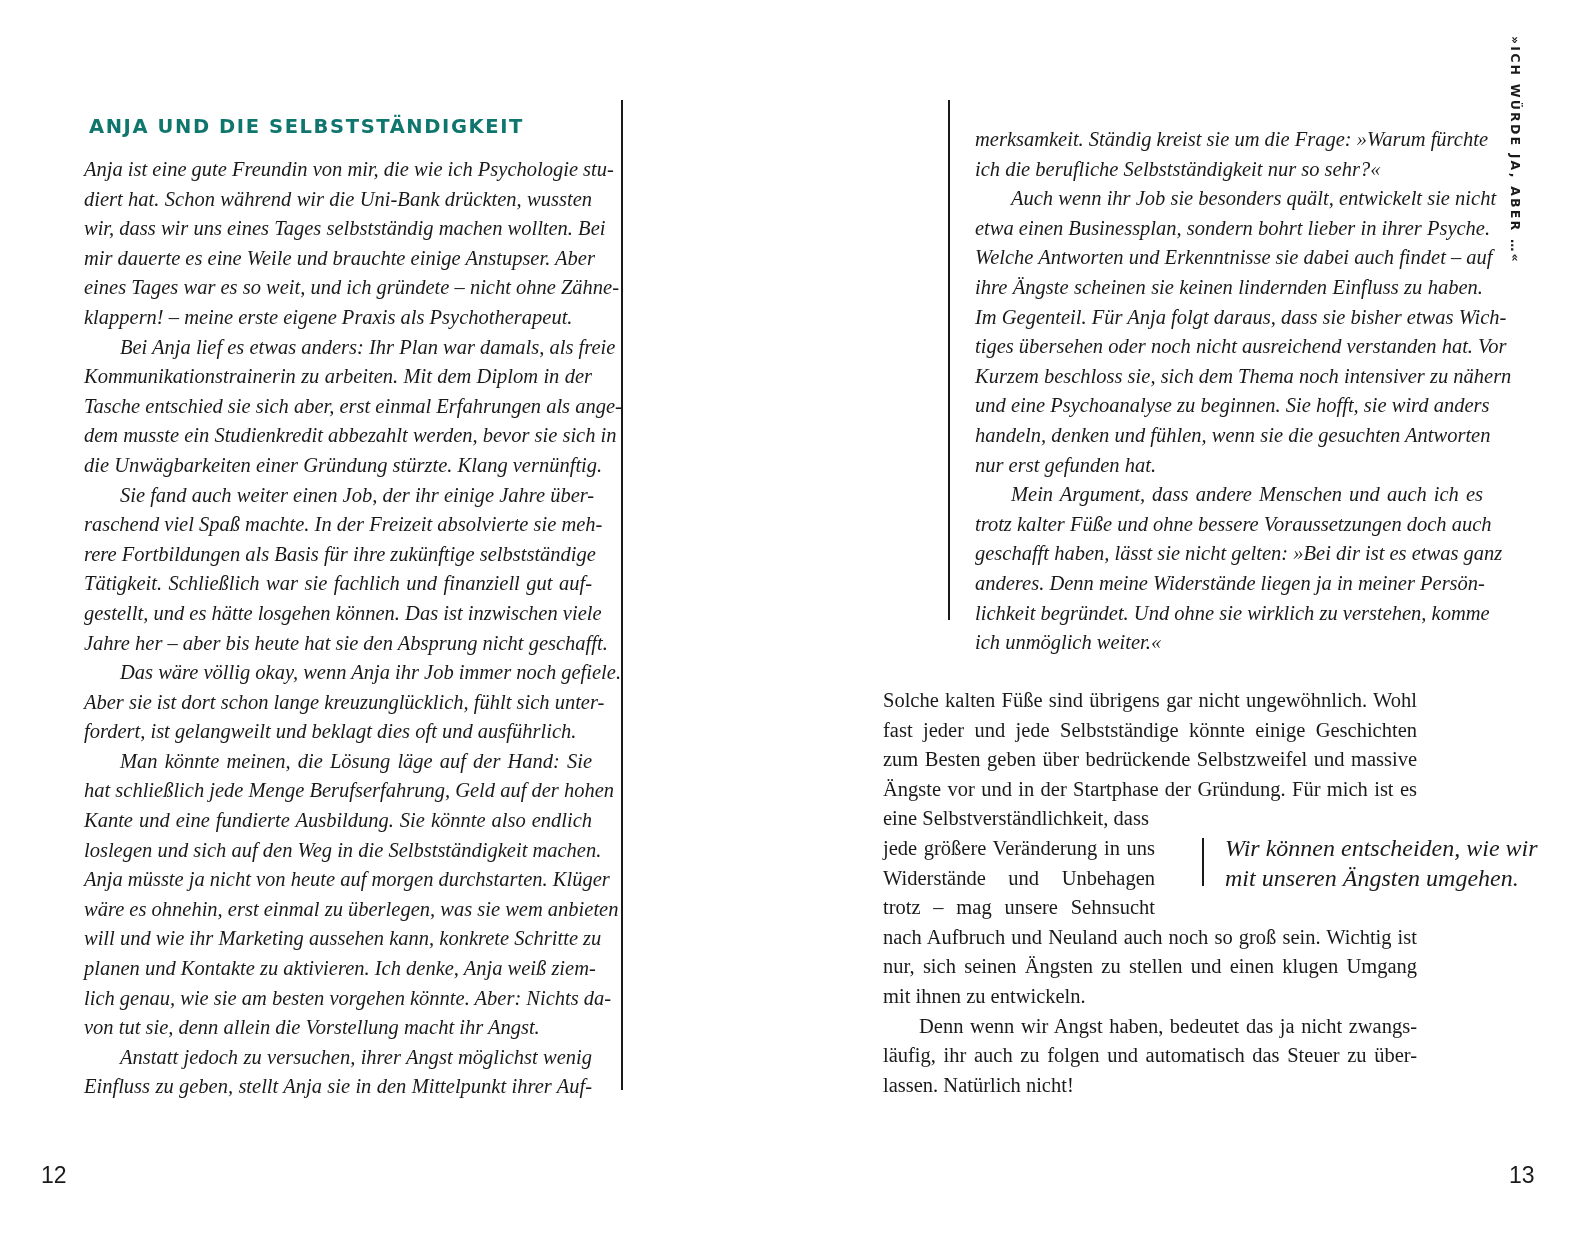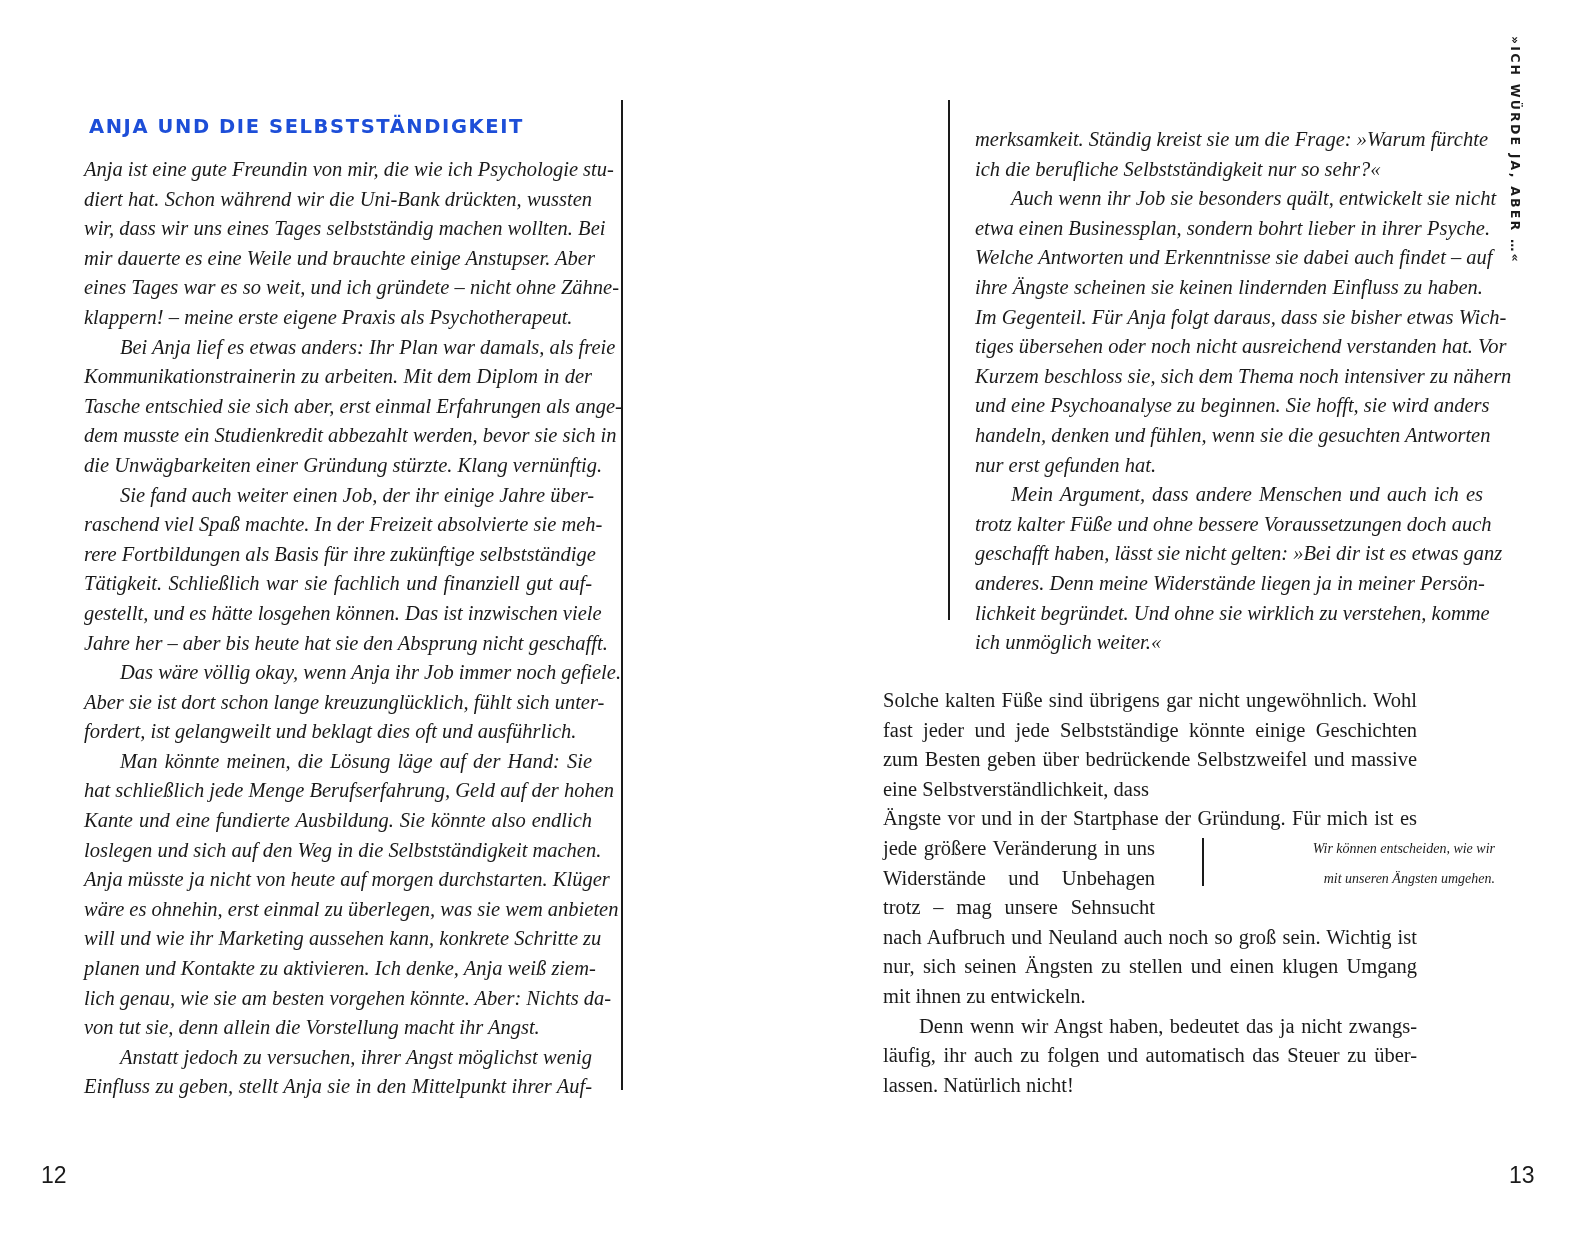--- a/index.html
+++ b/index.html
@@ -1,41 +1,41 @@
 <!DOCTYPE html>
 <html><head>
 <meta charset="utf-8">
 <style>
   html, body { margin: 0; padding: 0; background: #ffffff; }
   body { width: 1594px; height: 1240px; position: relative; overflow: hidden; color: #1a1a1a; }
 
   .heading {
     position: absolute; left: 89px; top: 99px;
     font-family: "DejaVu Sans", sans-serif; font-weight: bold;
-    font-size: 19.5px; letter-spacing: 1.6px; color: #1d4ed8;
+    font-size: 19.5px; letter-spacing: 1.6px; color: #0f766e;
   }
   .col {
     position: absolute;
     font-family: "Liberation Serif", serif;
     font-size: 20.5px; line-height: 29.6px;
     text-align: justify;
   }
   .col .line { display: block; white-space: nowrap; text-align-last: justify; height: 29.6px; }
   .col .line.last { text-align-last: left; }
   .col .line.indent { padding-left: 36px; }
   .italic { font-style: italic; margin-top: 28px; }
 
   #left-col { left: 84px; top: 127px; width: 508px; }
   #right-col-top { left: 975px; top: 97px; width: 508px; }
   #right-col-body { left: 883px; top: 686px; width: 534px; }
   #right-col-body .narrow { width: 272px; }
   .pull-quote {
     position: absolute; left: 1225px; top: 834px; width: 270px;
     font-family: "Liberation Serif", serif; font-style: italic;
-    font-size: 14px; line-height: 29.6px; text-align: right;
+    font-size: 24px; line-height: 29.6px; text-align: right;
   }
   .pull-quote .line { display: block; white-space: nowrap; }
 
   .rule { position: absolute; background: #1a1a1a; width: 1.5px; }
   #rule-left { left: 621px; top: 100px; height: 990px; }
   #rule-right { left: 948px; top: 100px; height: 520px; }
   #rule-quote { left: 1202px; top: 838px; height: 48px; }
 
   .running-head {
     position: absolute; left: 1508px; top: 36px;
@@ -110,22 +110,22 @@
     <span class="line">anderes. Denn meine Widerstände liegen ja in meiner Persön-</span>
     <span class="line">lichkeit begründet. Und ohne sie wirklich zu verstehen, komme</span>
     <span class="line last">ich unmöglich weiter.«</span>
   </div>
 <div class="rule" id="rule-right"></div>
 
 <div id="right-col-body" class="col">
     <span class="line">Solche kalten Füße sind übrigens gar nicht ungewöhnlich. Wohl</span>
     <span class="line">fast jeder und jede Selbstständige könnte einige Geschichten</span>
     <span class="line">zum Besten geben über bedrückende Selbstzweifel und massive</span>
+    <span class="line">Ängste vor und in der Startphase der Gründung. Für mich ist es</span>
     <span class="line last narrow">eine Selbstverständlichkeit, dass</span>
-    <span class="line">Ängste vor und in der Startphase der Gründung. Für mich ist es</span>
     <span class="line narrow">jede größere Veränderung in uns</span>
     <span class="line narrow">Widerstände und Unbehagen</span>
     <span class="line narrow">trotz – mag unsere Sehnsucht</span>
     <span class="line">nach Aufbruch und Neuland auch noch so groß sein. Wichtig ist</span>
     <span class="line">nur, sich seinen Ängsten zu stellen und einen klugen Umgang</span>
     <span class="line last">mit ihnen zu entwickeln.</span>
     <span class="line indent">Denn wenn wir Angst haben, bedeutet das ja nicht zwangs-</span>
     <span class="line">läufig, ihr auch zu folgen und automatisch das Steuer zu über-</span>
     <span class="line last">lassen. Natürlich nicht!</span>
   </div>

